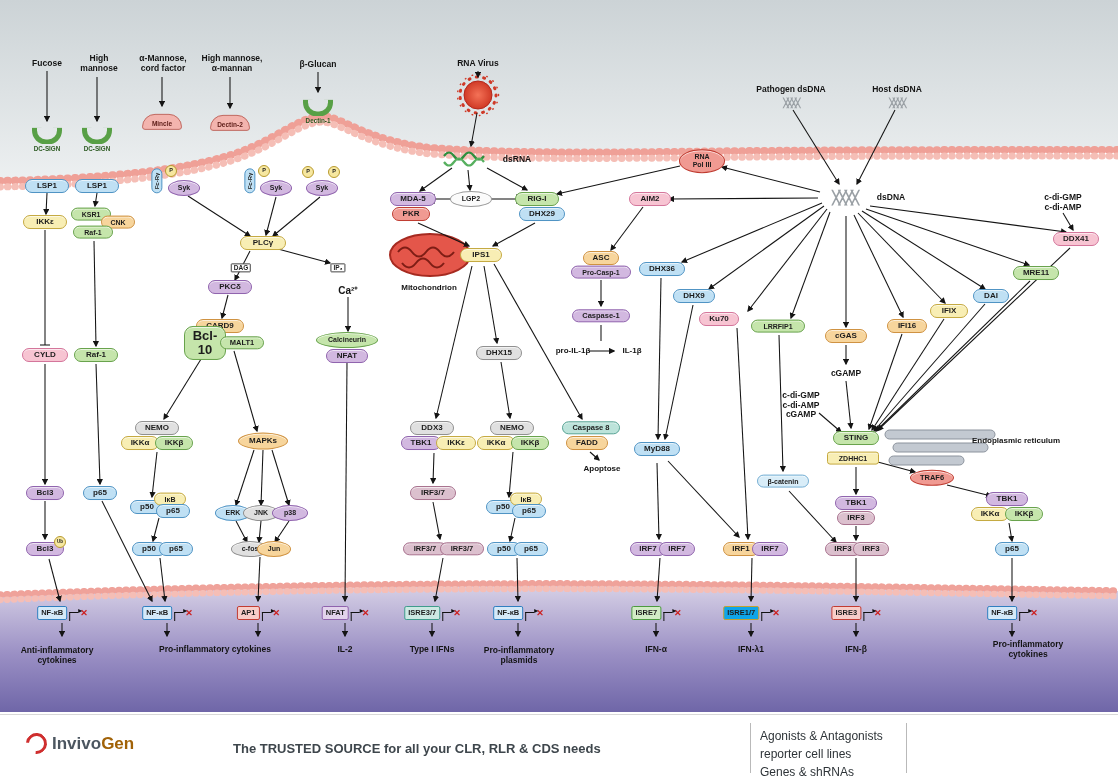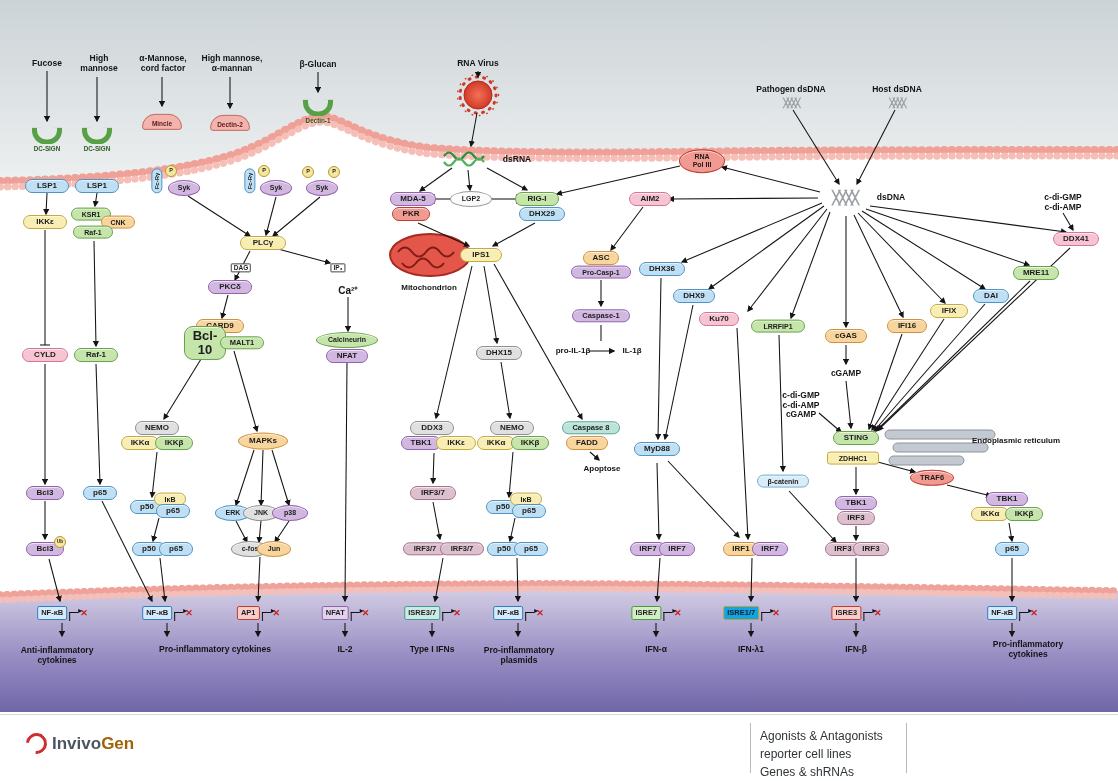--- a/index.html
+++ b/index.html
@@ -621,20 +621,21 @@
       <div class="node t-gene c-red" style="left: 856px; top: 613px;"><span class="gbox">ISRE3</span><span class="promo"></span><span class="redx">✕</span></div>
       <div class="node t-gene c-blue" style="left: 1012px; top: 613px;"><span class="gbox">NF-κB</span><span class="promo"></span><span class="redx">✕</span></div>
     </div>
 
 
   <div class="footer">
     <div class="logo">
       <span class="logo-icon"></span>
       <span><span class="logo-invivo">Invivo</span><span class="logo-gen">Gen</span></span>
     </div>
+    <div class="tagline">The TRUSTED SOURCE for all your CLR, RLR &amp; CDS needs</div>
     <div class="fdiv" id="fdiv1"></div>
     <div class="fdiv" id="fdiv2"></div>
     <div class="services" id="svc1">
       <div>Agonists &amp; Antagonists</div>
       <div>reporter cell lines</div>
       <div>Genes &amp; shRNAs</div>
     </div>
   </div>
 
 </div>

